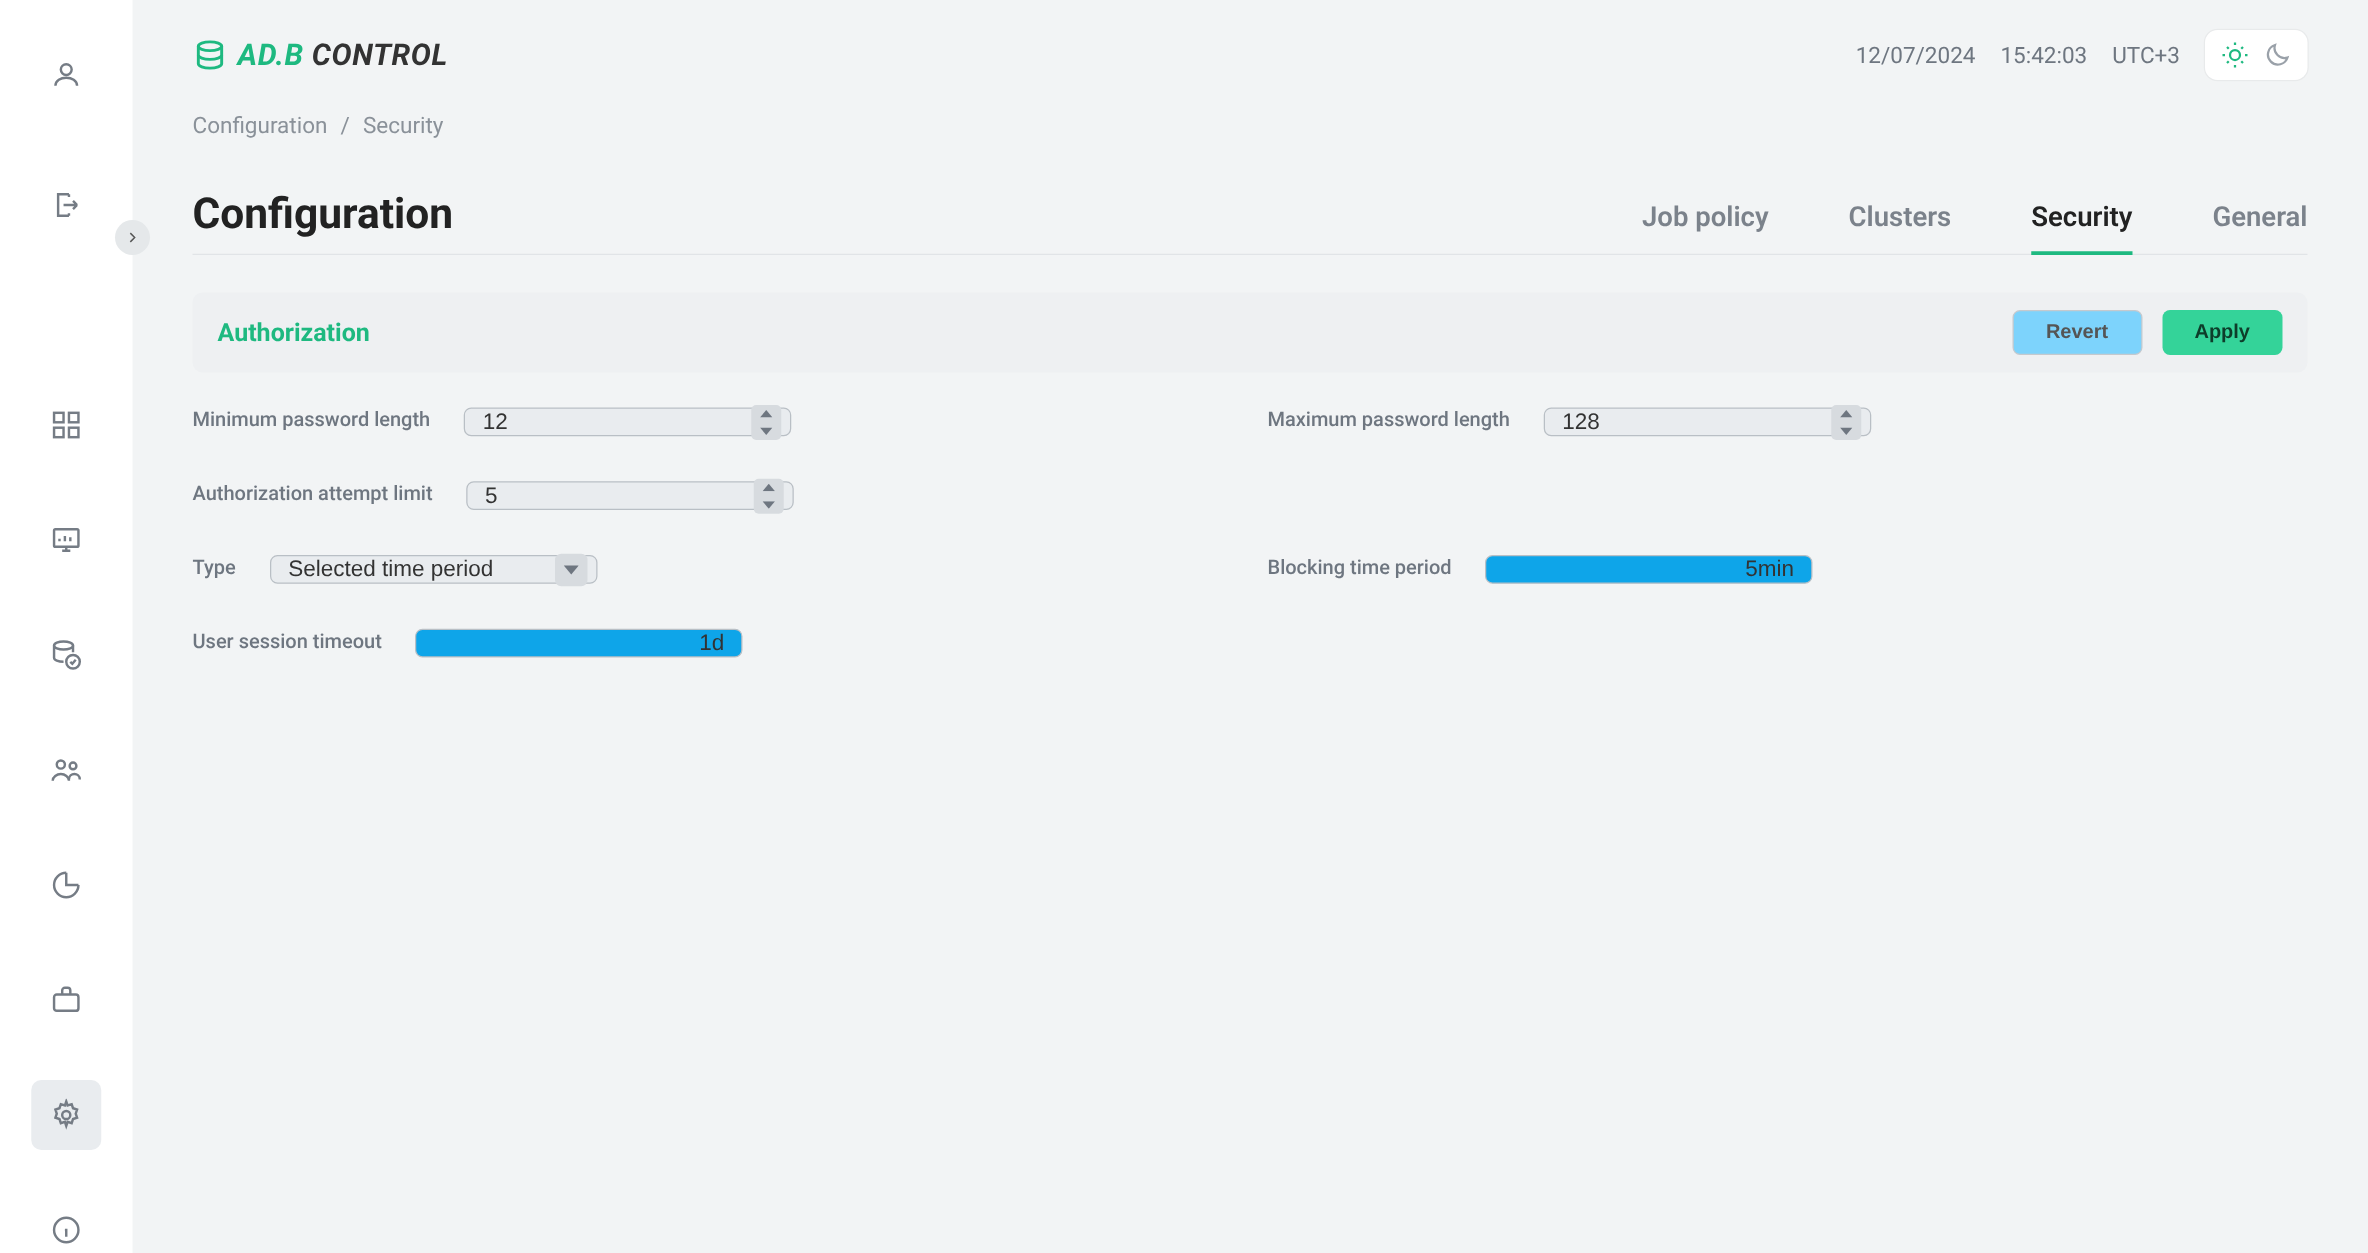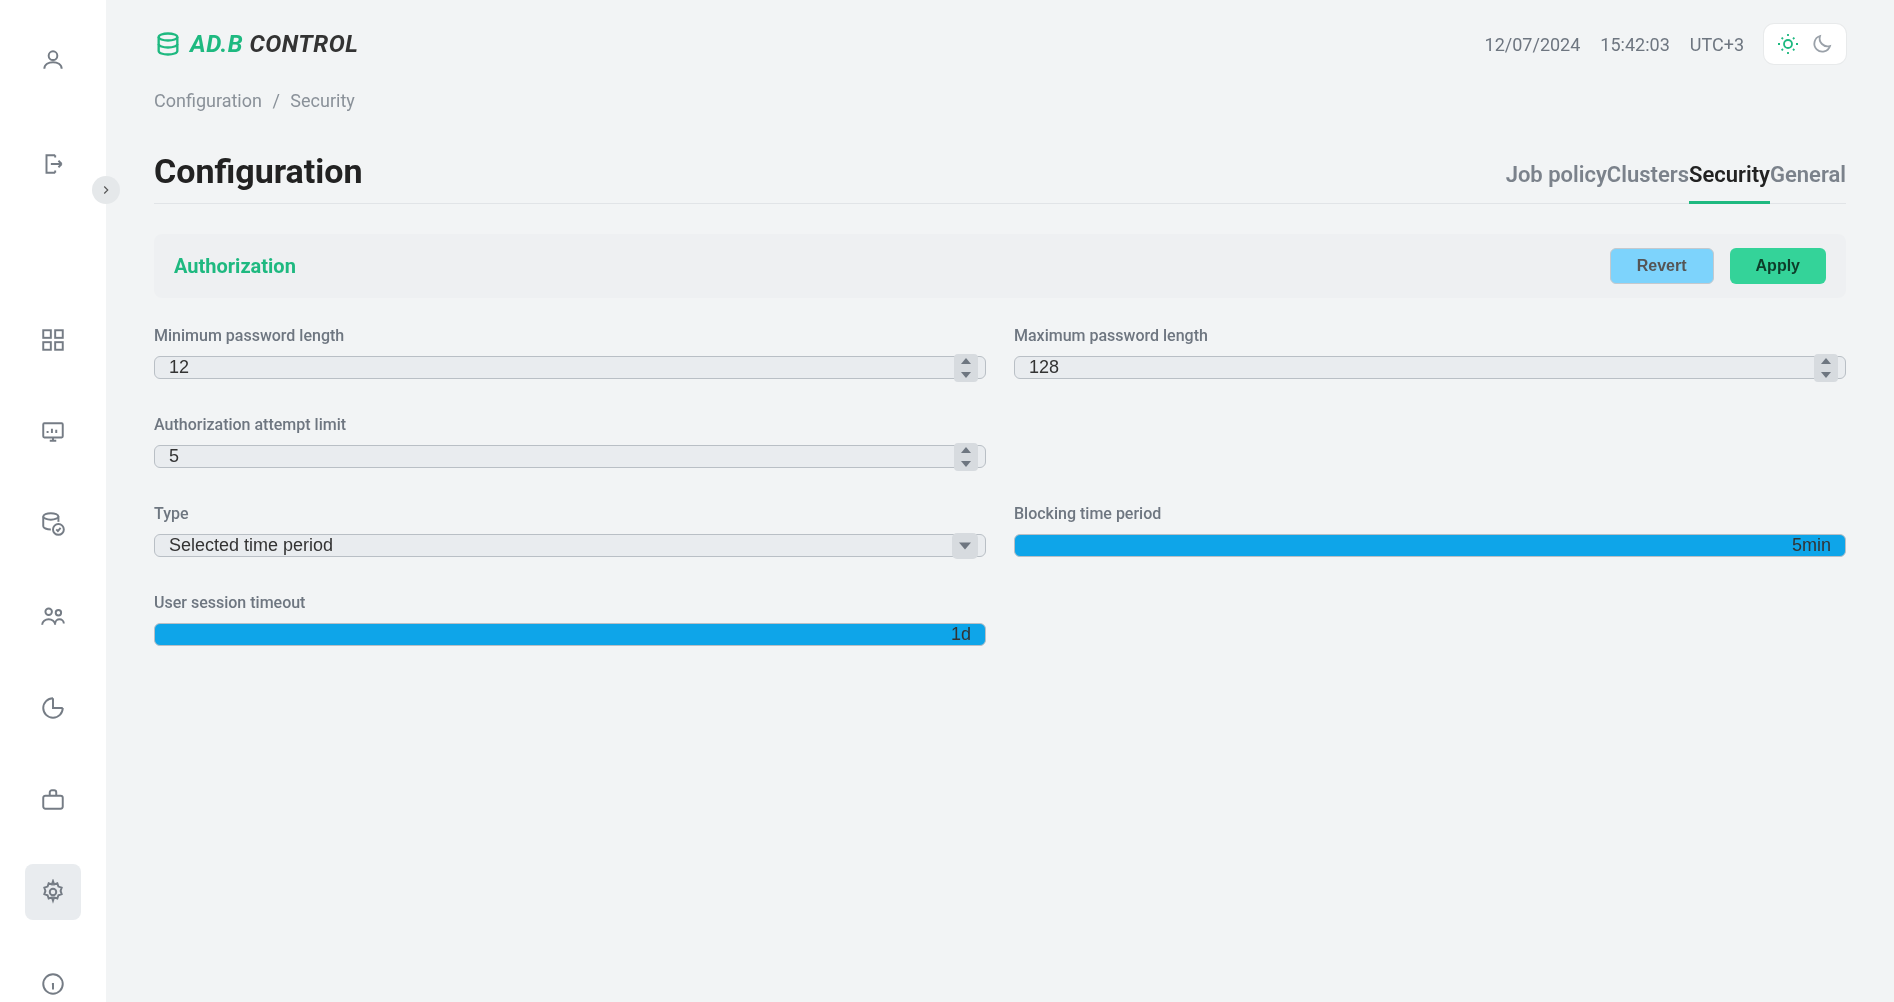--- a/index.html
+++ b/index.html
@@ -36,36 +36,36 @@
 .moon-icon { stroke: #9aa1a9; }
 
 
 .breadcrumb { font-size: 18px; color: #8a9199; margin-bottom: 40px; }
 .breadcrumb a { color: #8a9199; text-decoration: none; }
 .breadcrumb .sep { margin: 0 6px; }
 
 
 .title-row { display: flex; justify-content: space-between; align-items: flex-end; border-bottom: 1px solid #e1e4e7; margin-bottom: 30px; }
 .page-title { font-size: 34px; font-weight: 700; color: #222; padding-bottom: 12px; }
-.tabs { display: flex; }
+.tabs { display: flex; gap: 64px; }
 .tab { font-size: 22px; font-weight: 600; color: #7b828b; padding-bottom: 16px; cursor: pointer; position: relative; }
 .tab.active { color: #222; }
 .tab.active::after { content: ""; position: absolute; left: 0; right: 0; bottom: -1px; height: 3px; background: #1eb980; }
 
 
 .section-header { background: #eef0f2; border-radius: 8px; padding: 14px 20px; display: flex; justify-content: space-between; align-items: center; margin-bottom: 28px; }
 .section-title { font-size: 20px; font-weight: 700; color: #1eb980; }
 .section-actions { display: flex; gap: 16px; }
 .btn { padding: 8px 26px; border-radius: 6px; font-size: 16px; font-weight: 600; cursor: pointer; border: none; }
 .btn-revert { background: #7dd3fc; border: 1px solid #c4c9ce; color: #555; }
 .btn-apply { background: #34d399; color: #0d3d2a; }
 
 
 .form-grid { display: grid; grid-template-columns: 1fr 1fr; column-gap: 28px; row-gap: 36px; }
-.form-field { display: flex; flex-direction: column; gap: 11px; }
+.form-field { display: flex; flex-direction: row; gap: 27px; }
 .form-field.full { grid-column: 1; }
 .field-label { font-size: 16px; color: #6e7680; font-weight: 500; }
 .input-wrap { position: relative; }
 .field-input { width: 100%; padding: 0 14px; font-size: 18px; color: #333; background: #e9ecef; border: 1px solid #b9bfc5; border-radius: 6px; }
 .field-input.white { background: #0ea5e9; text-align: right; }
 .spinner { position: absolute; right: 8px; top: 50%; transform: translateY(-50%); width: 24px; height: 28px; background: #d7dbdf; border-radius: 4px; display: flex; flex-direction: column; overflow: hidden; }
 .spinner div { flex: 1; display: flex; align-items: center; justify-content: center; cursor: pointer; }
 .spinner svg { width: 10px; height: 6px; fill: #6e7680; }
 .select-caret { position: absolute; right: 8px; top: 50%; transform: translateY(-50%); width: 26px; height: 26px; background: #d7dbdf; border-radius: 5px; display: flex; align-items: center; justify-content: center; pointer-events: none; }
 .select-caret svg { width: 12px; height: 8px; fill: #6e7680; }

